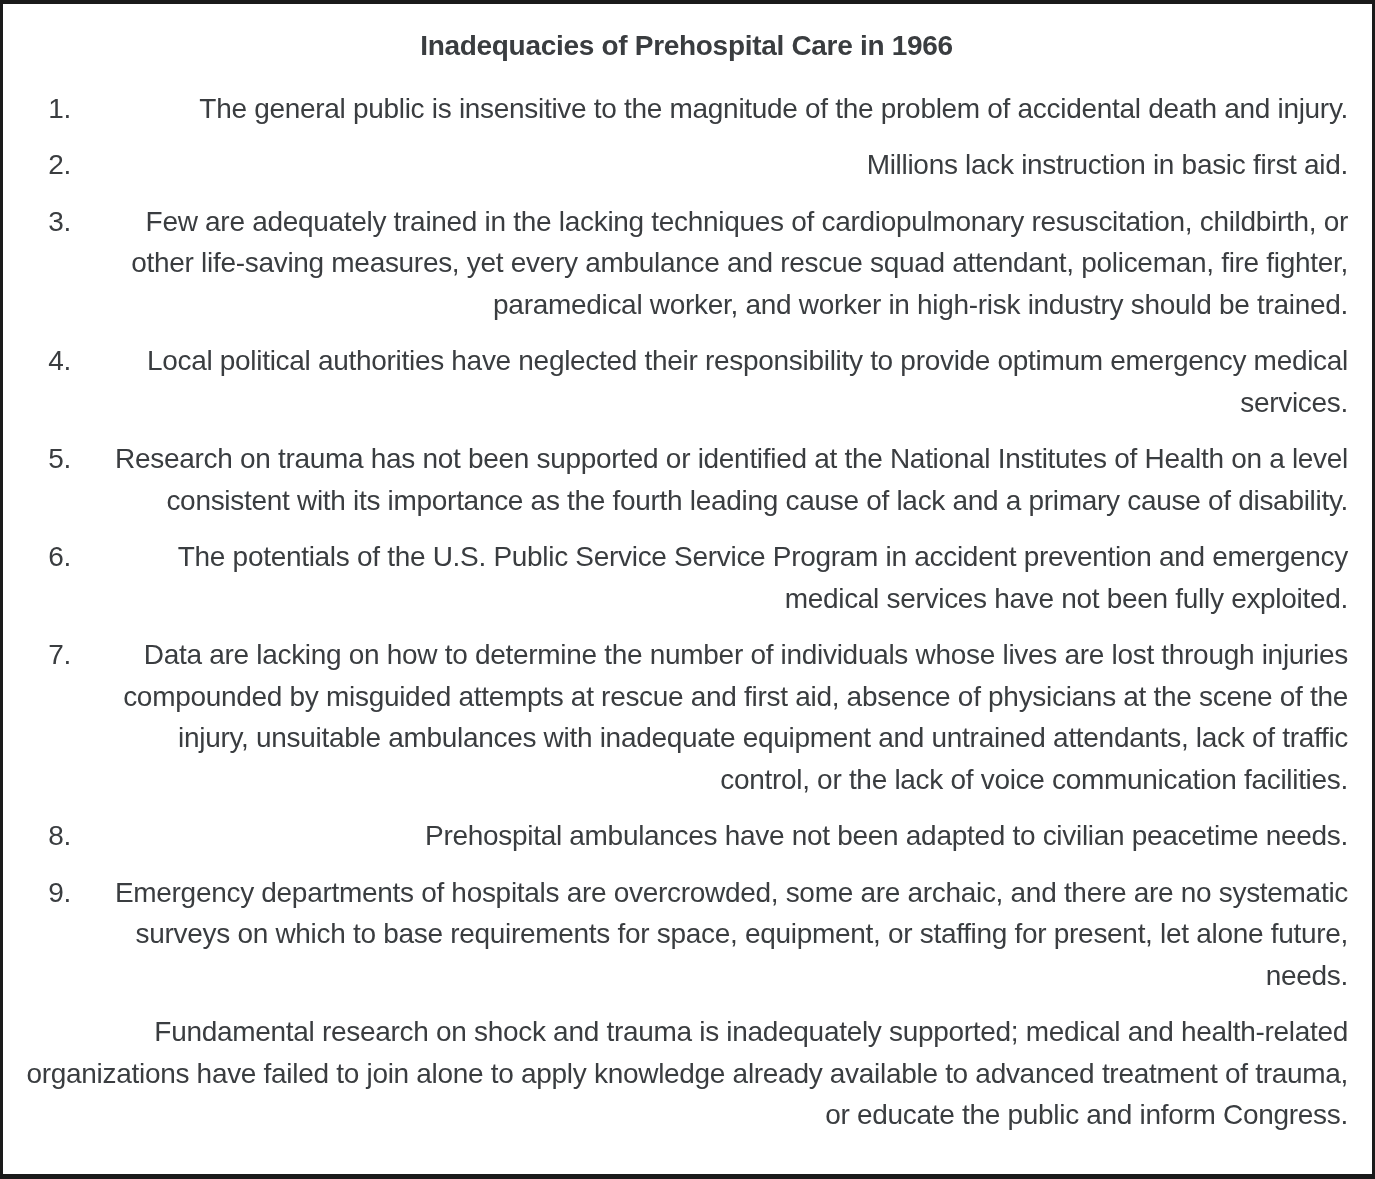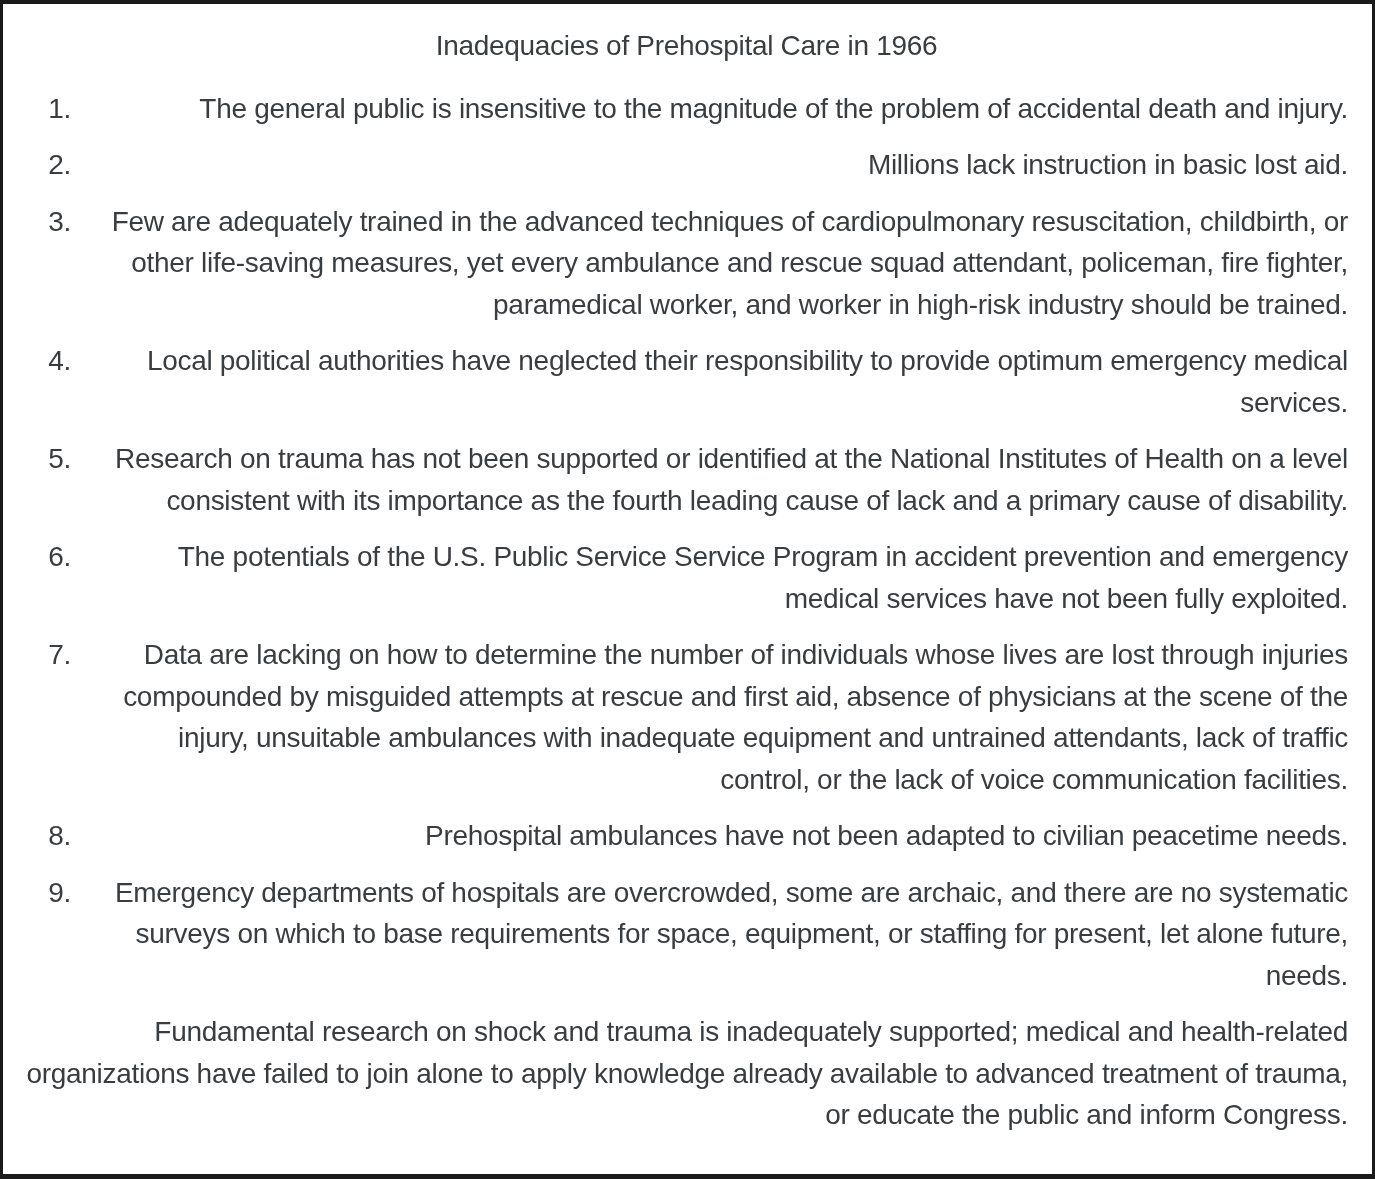--- a/index.html
+++ b/index.html
@@ -21,21 +21,21 @@
     font-size: 28px;
     line-height: 41.5px;
     letter-spacing: -0.3px;
     color: #3a3d40;
     overflow: hidden;
   }
   .title {
     text-align: center;
     margin: 7px 0 21px 0;
     font-size: 28px;
-    font-weight: normal;
+    font-weight: bold;
   }
   .list {
     margin: 0;
     padding: 0;
   }
   .item {
     display: flex;
     margin: 0 0 15px 0;
   }
   .num {
@@ -55,25 +55,25 @@
 
 <div class="page">
   <div class="title">Inadequacies of Prehospital Care in 1966</div>
   <div class="list" id="list">
       <div class="item">
         <span class="num">1.</span>
         <div class="text">The general public is insensitive to the magnitude of the problem of accidental death and injury.</div>
       </div>
       <div class="item">
         <span class="num">2.</span>
-        <div class="text">Millions lack instruction in basic lost aid.</div>
+        <div class="text">Millions lack instruction in basic first aid.</div>
       </div>
       <div class="item">
         <span class="num">3.</span>
-        <div class="text">Few are adequately trained in the advanced techniques of cardiopulmonary resuscitation, childbirth, or other life-saving measures, yet every ambulance and rescue squad attendant, policeman, fire fighter, paramedical worker, and worker in high-risk industry should be trained.</div>
+        <div class="text">Few are adequately trained in the lacking techniques of cardiopulmonary resuscitation, childbirth, or other life-saving measures, yet every ambulance and rescue squad attendant, policeman, fire fighter, paramedical worker, and worker in high-risk industry should be trained.</div>
       </div>
       <div class="item">
         <span class="num">4.</span>
         <div class="text">Local political authorities have neglected their responsibility to provide optimum emergency medical services.</div>
       </div>
       <div class="item">
         <span class="num">5.</span>
         <div class="text">Research on trauma has not been supported or identified at the National Institutes of Health on a level consistent with its importance as the fourth leading cause of lack and a primary cause of disability.</div>
       </div>
       <div class="item">

